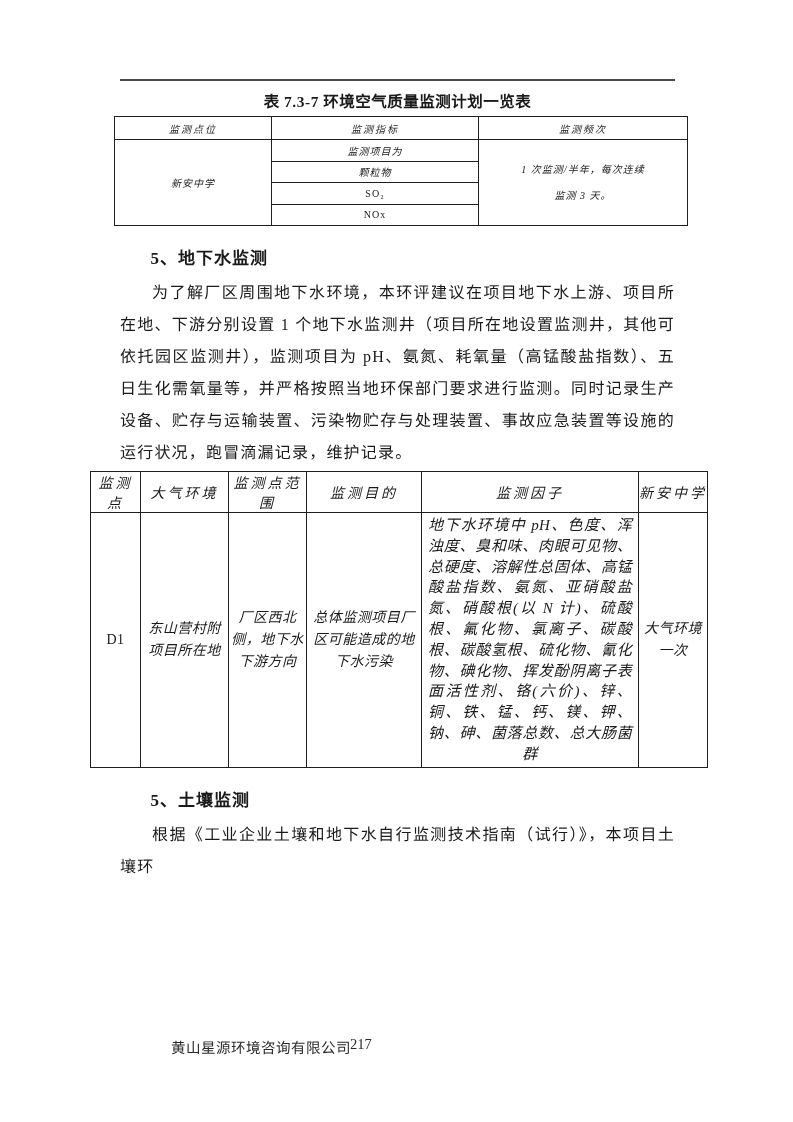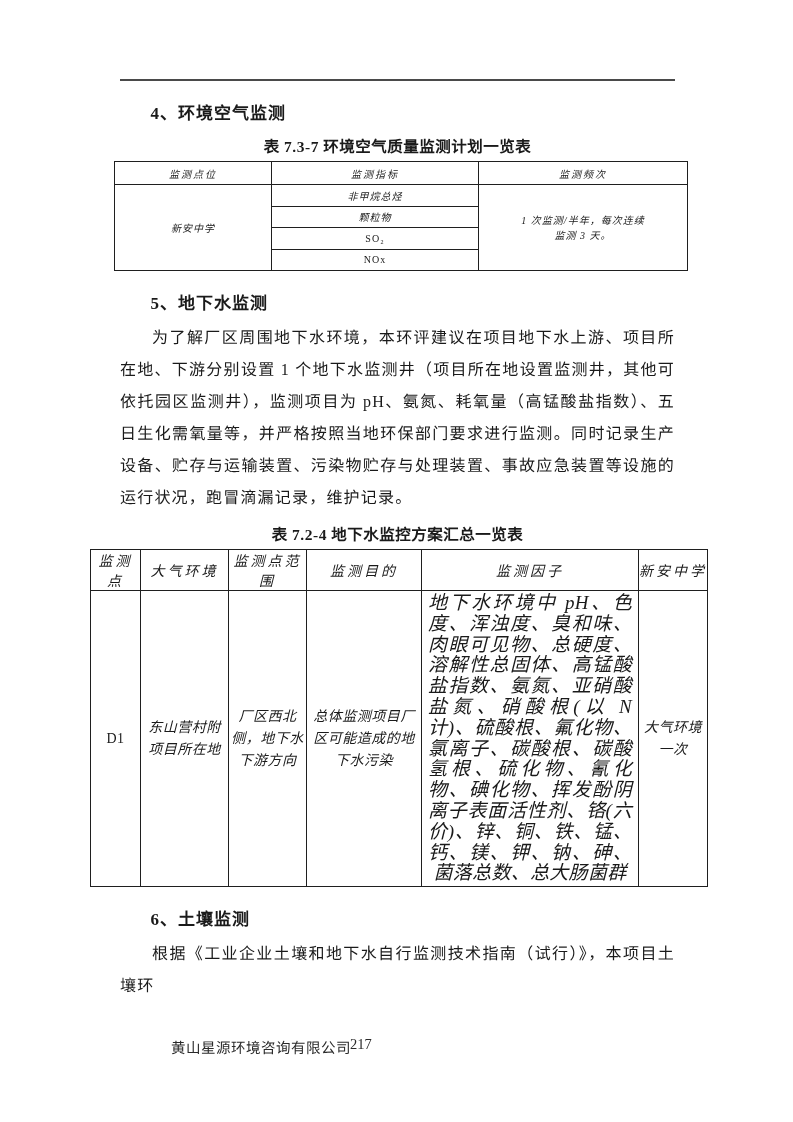--- a/index.html
+++ b/index.html
@@ -56,39 +56,39 @@
 
   
   .air-table {
     width: 573px;
     margin-left: -6px;
     margin-top: 2px;
     font-size: 10px;
   }
   .air-table th { height: 23px; letter-spacing: 2px; }
   .air-table td { height: 21.5px; letter-spacing: 1px; }
-  .air-table .freq-cell { line-height: 15px; }
+  .air-table .freq-cell { line-height: 26px; }
   .upright { font-style: normal; letter-spacing: 0.5px; }
 
   
   .gw-table {
     width: 617px;
     margin-left: -30px;
     margin-top: 2px;
     font-size: 14px;
     padding-left: 40px;
   }
   .gw-table th { height: 26px; letter-spacing: 3px; }
   .gw-table .body-row { height: 209px; }
   .gw-table td { letter-spacing: 0.5px; line-height: 22px; }
   .gw-table .factors-cell {
     text-align: justify;
     text-align-last: center;
     padding: 2px 6px;
-    font-size: 19px;
+    font-size: 15px;
     line-height: 20.8px;
     letter-spacing: 0.3px;
   }
   .gw-table .point-cell { font-style: normal; }
 
   
   .footer {
     position: absolute;
     top: 1036px;
     left: 0;
@@ -100,59 +100,57 @@
   .footer .pagenum { position: absolute; left: 350px; top: 0; }
 </style>
 </head>
 <body>
 
 <div class="page">
   <div class="content">
 
     <div class="header-rule"></div>
 
-    <div class="heading">4、环境空气监测</div>
 
     <div class="table-title">表 7.3-7 环境空气质量监测计划一览表</div>
     <table class="air-table kaiti">
       <colgroup>
         <col style="width:157px">
           <col style="width:207px">
           <col style="width:209px">
       </colgroup>
       <thead>
         <tr>
           <th>监测点位</th>
           <th>监测指标</th>
           <th>监测频次</th>
         </tr>
       </thead>
       <tbody>
         <tr>
           <td rowspan="4">新安中学</td>
-          <td>非甲烷总烃</td>
+          <td>监测项目为</td>
           <td rowspan="4" class="freq-cell pre">1 次监测/半年，每次连续
 监测 3 天。</td>
         </tr>
         <tr>
           <td>颗粒物</td>
         </tr>
         <tr>
           <td class="upright">SO₂</td>
         </tr>
         <tr>
           <td class="upright">NOx</td>
         </tr>
       </tbody>
     </table>
 
     <div class="heading">5、地下水监测</div>
     <p class="para">为了解厂区周围地下水环境，本环评建议在项目地下水上游、项目所在地、下游分别设置 1 个地下水监测井（项目所在地设置监测井，其他可依托园区监测井），监测项目为 pH、氨氮、耗氧量（高锰酸盐指数）、五日生化需氧量等，并严格按照当地环保部门要求进行监测。同时记录生产设备、贮存与运输装置、污染物贮存与处理装置、事故应急装置等设施的运行状况，跑冒滴漏记录，维护记录。</p>
 
-    <div class="table-title">表 7.2-4 地下水监控方案汇总一览表</div>
     <table class="gw-table kaiti">
       <colgroup>
         <col style="width:50px">
           <col style="width:88px">
           <col style="width:78px">
         <col style="width:115px">
           <col style="width:217px">
           <col style="width:69px">
       </colgroup>
       <thead>
@@ -176,21 +174,21 @@
           <td class="pre">总体监测项目厂
 区可能造成的地
 下水污染</td>
           <td class="factors-cell">地下水环境中 pH、色度、浑浊度、臭和味、肉眼可见物、总硬度、溶解性总固体、高锰酸盐指数、氨氮、亚硝酸盐氮、硝酸根(以 N 计)、硫酸根、氟化物、氯离子、碳酸根、碳酸氢根、硫化物、氰化物、碘化物、挥发酚阴离子表面活性剂、铬(六价)、锌、铜、铁、锰、钙、镁、钾、钠、砷、菌落总数、总大肠菌群</td>
           <td class="pre">大气环境
 一次</td>
         </tr>
       </tbody>
     </table>
 
-    <div class="heading">6、土壤监测</div>
+    <div class="heading">5、土壤监测</div>
     <p class="para">根据《工业企业土壤和地下水自行监测技术指南（试行）》，本项目土壤环</p>
 
   </div>
 
   <div class="footer">
     <span class="company">黄山星源环境咨询有限公司</span>
     <span class="pagenum">217</span>
   </div>
 </div>
 

